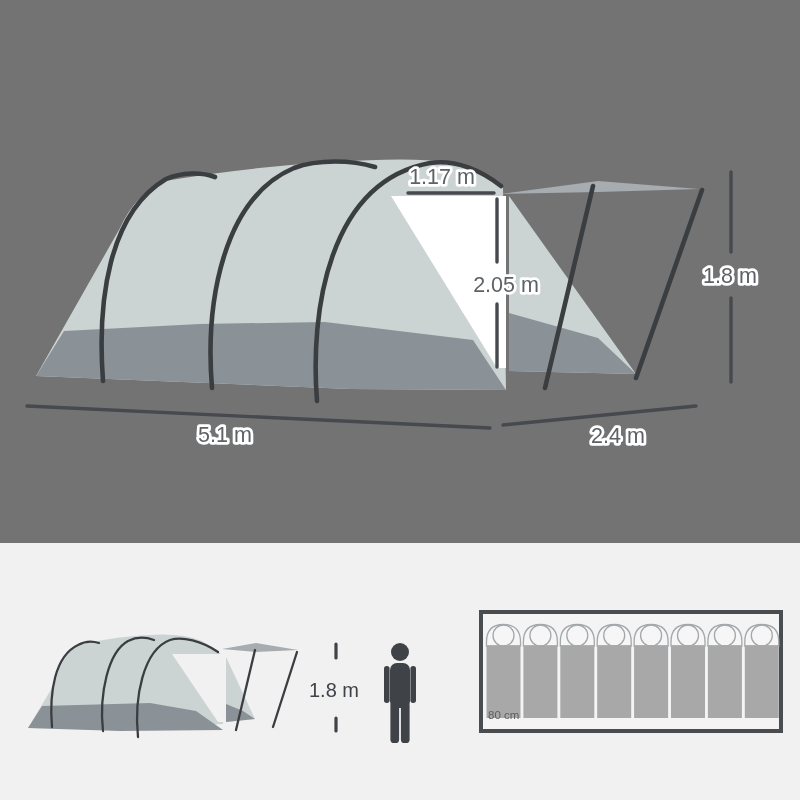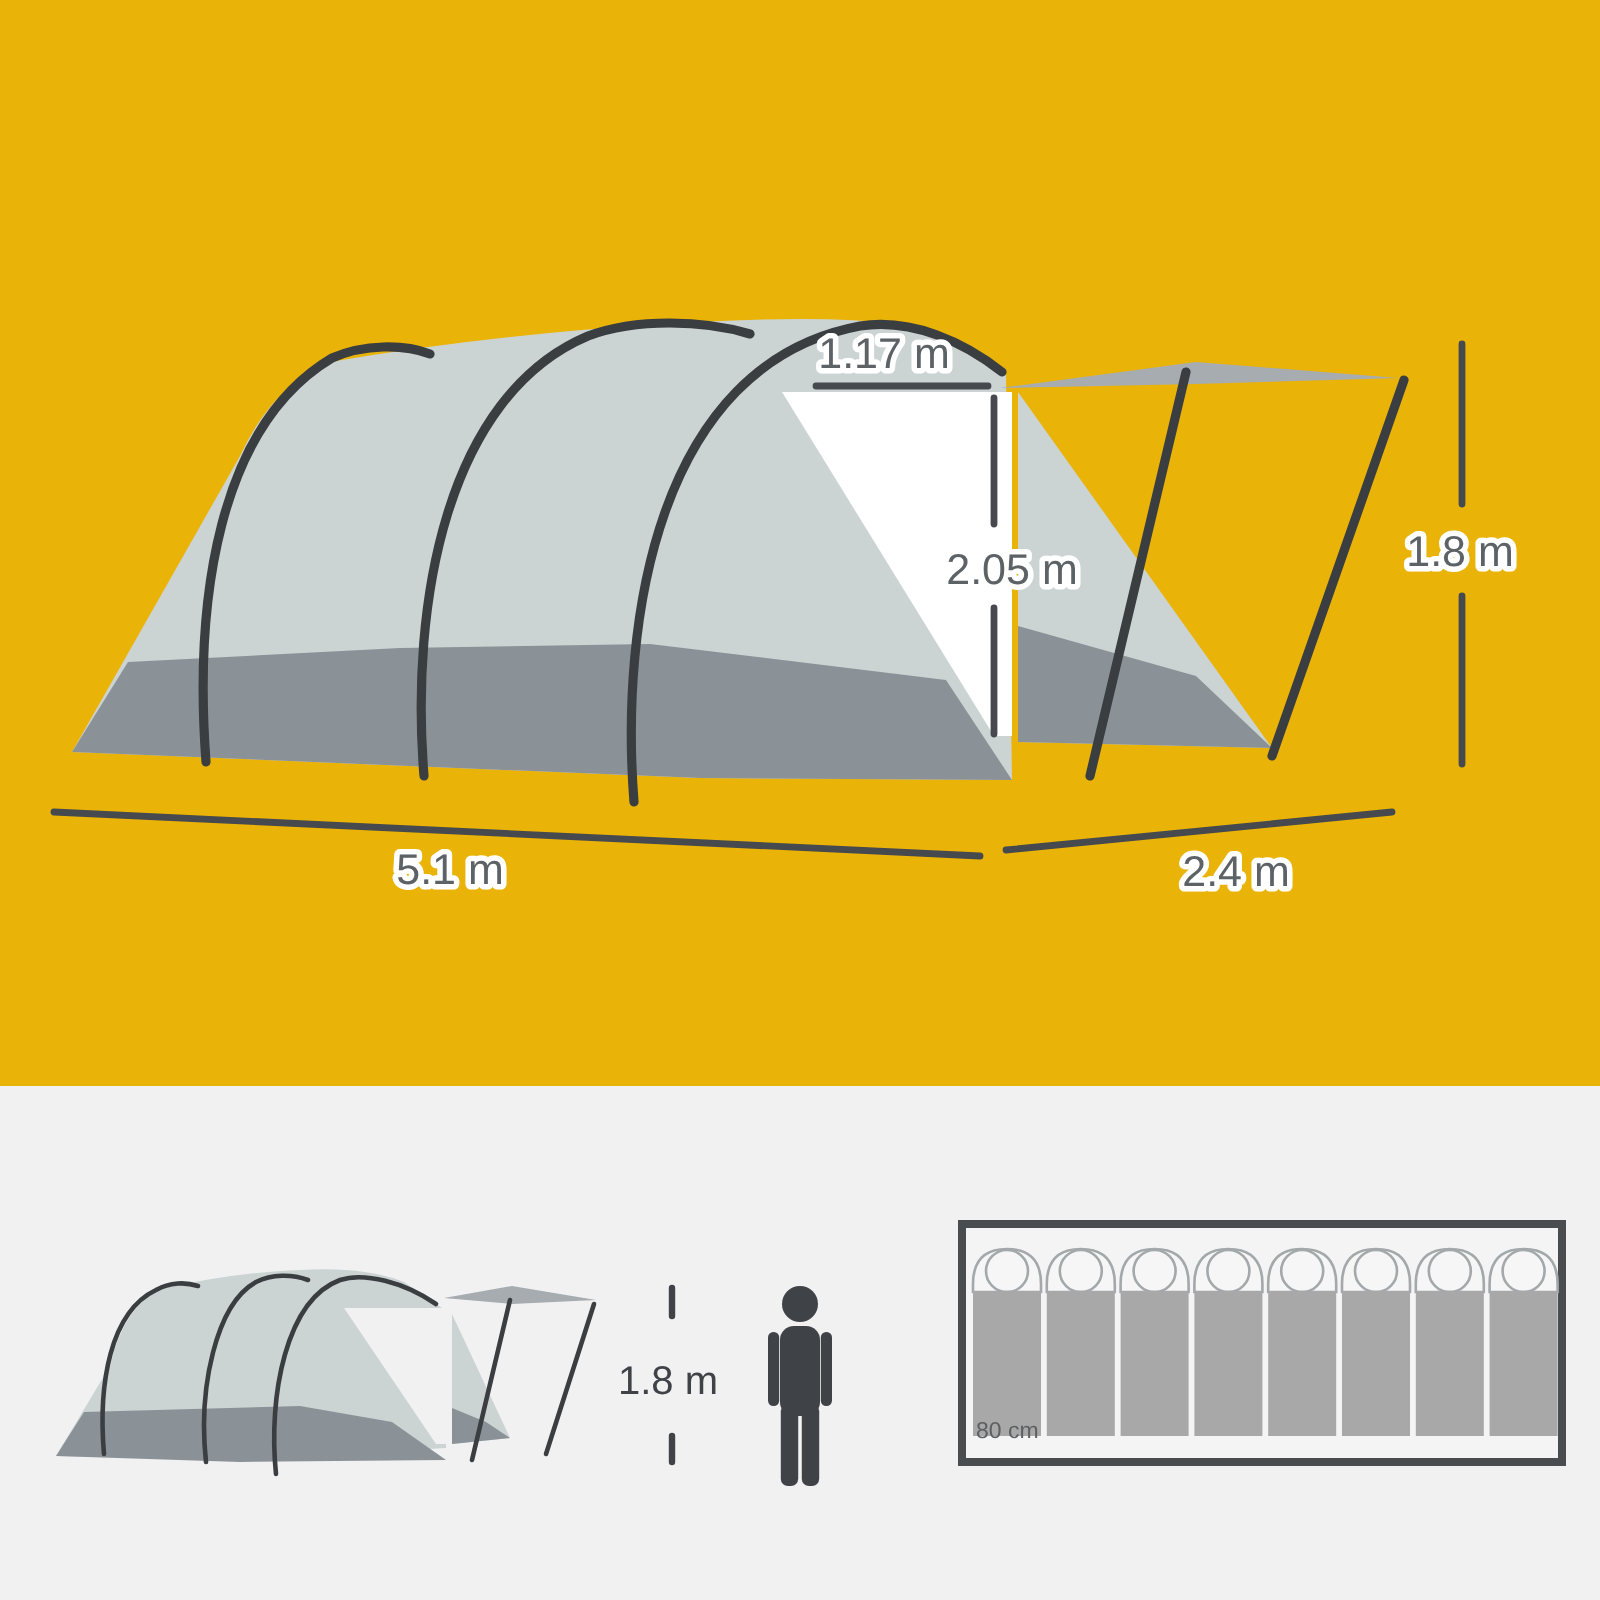--- a/index.html
+++ b/index.html
@@ -3,21 +3,21 @@
 <meta charset="utf-8">
 <style>
   html, body { margin: 0; padding: 0; }
   body { font-family: "Liberation Sans", sans-serif; }
   .page {
     width: 800px; height: 800px;
     background: #ffffff;
     position: relative;
     overflow: hidden;
   }
-  .top-section { width: 800px; height: 543px; background: #eab308; }
+  .top-section { width: 800px; height: 543px; background: #737373; }
   .bottom-section { width: 800px; height: 257px; background: #f1f1f2; }
   svg { display: block; }
 
   
   .canvas-light { fill: #ccd3d3; }
   .canvas-dark  { fill: #8b9297; }
   .door-white   { fill: #ffffff; }
   .door-panel   { fill: #f1f1f2; }
   .canopy-gray  { fill: #a6acaf; }
   .pole { stroke: #3b3e41; stroke-width: 4.6; fill: none; stroke-linecap: round; }

